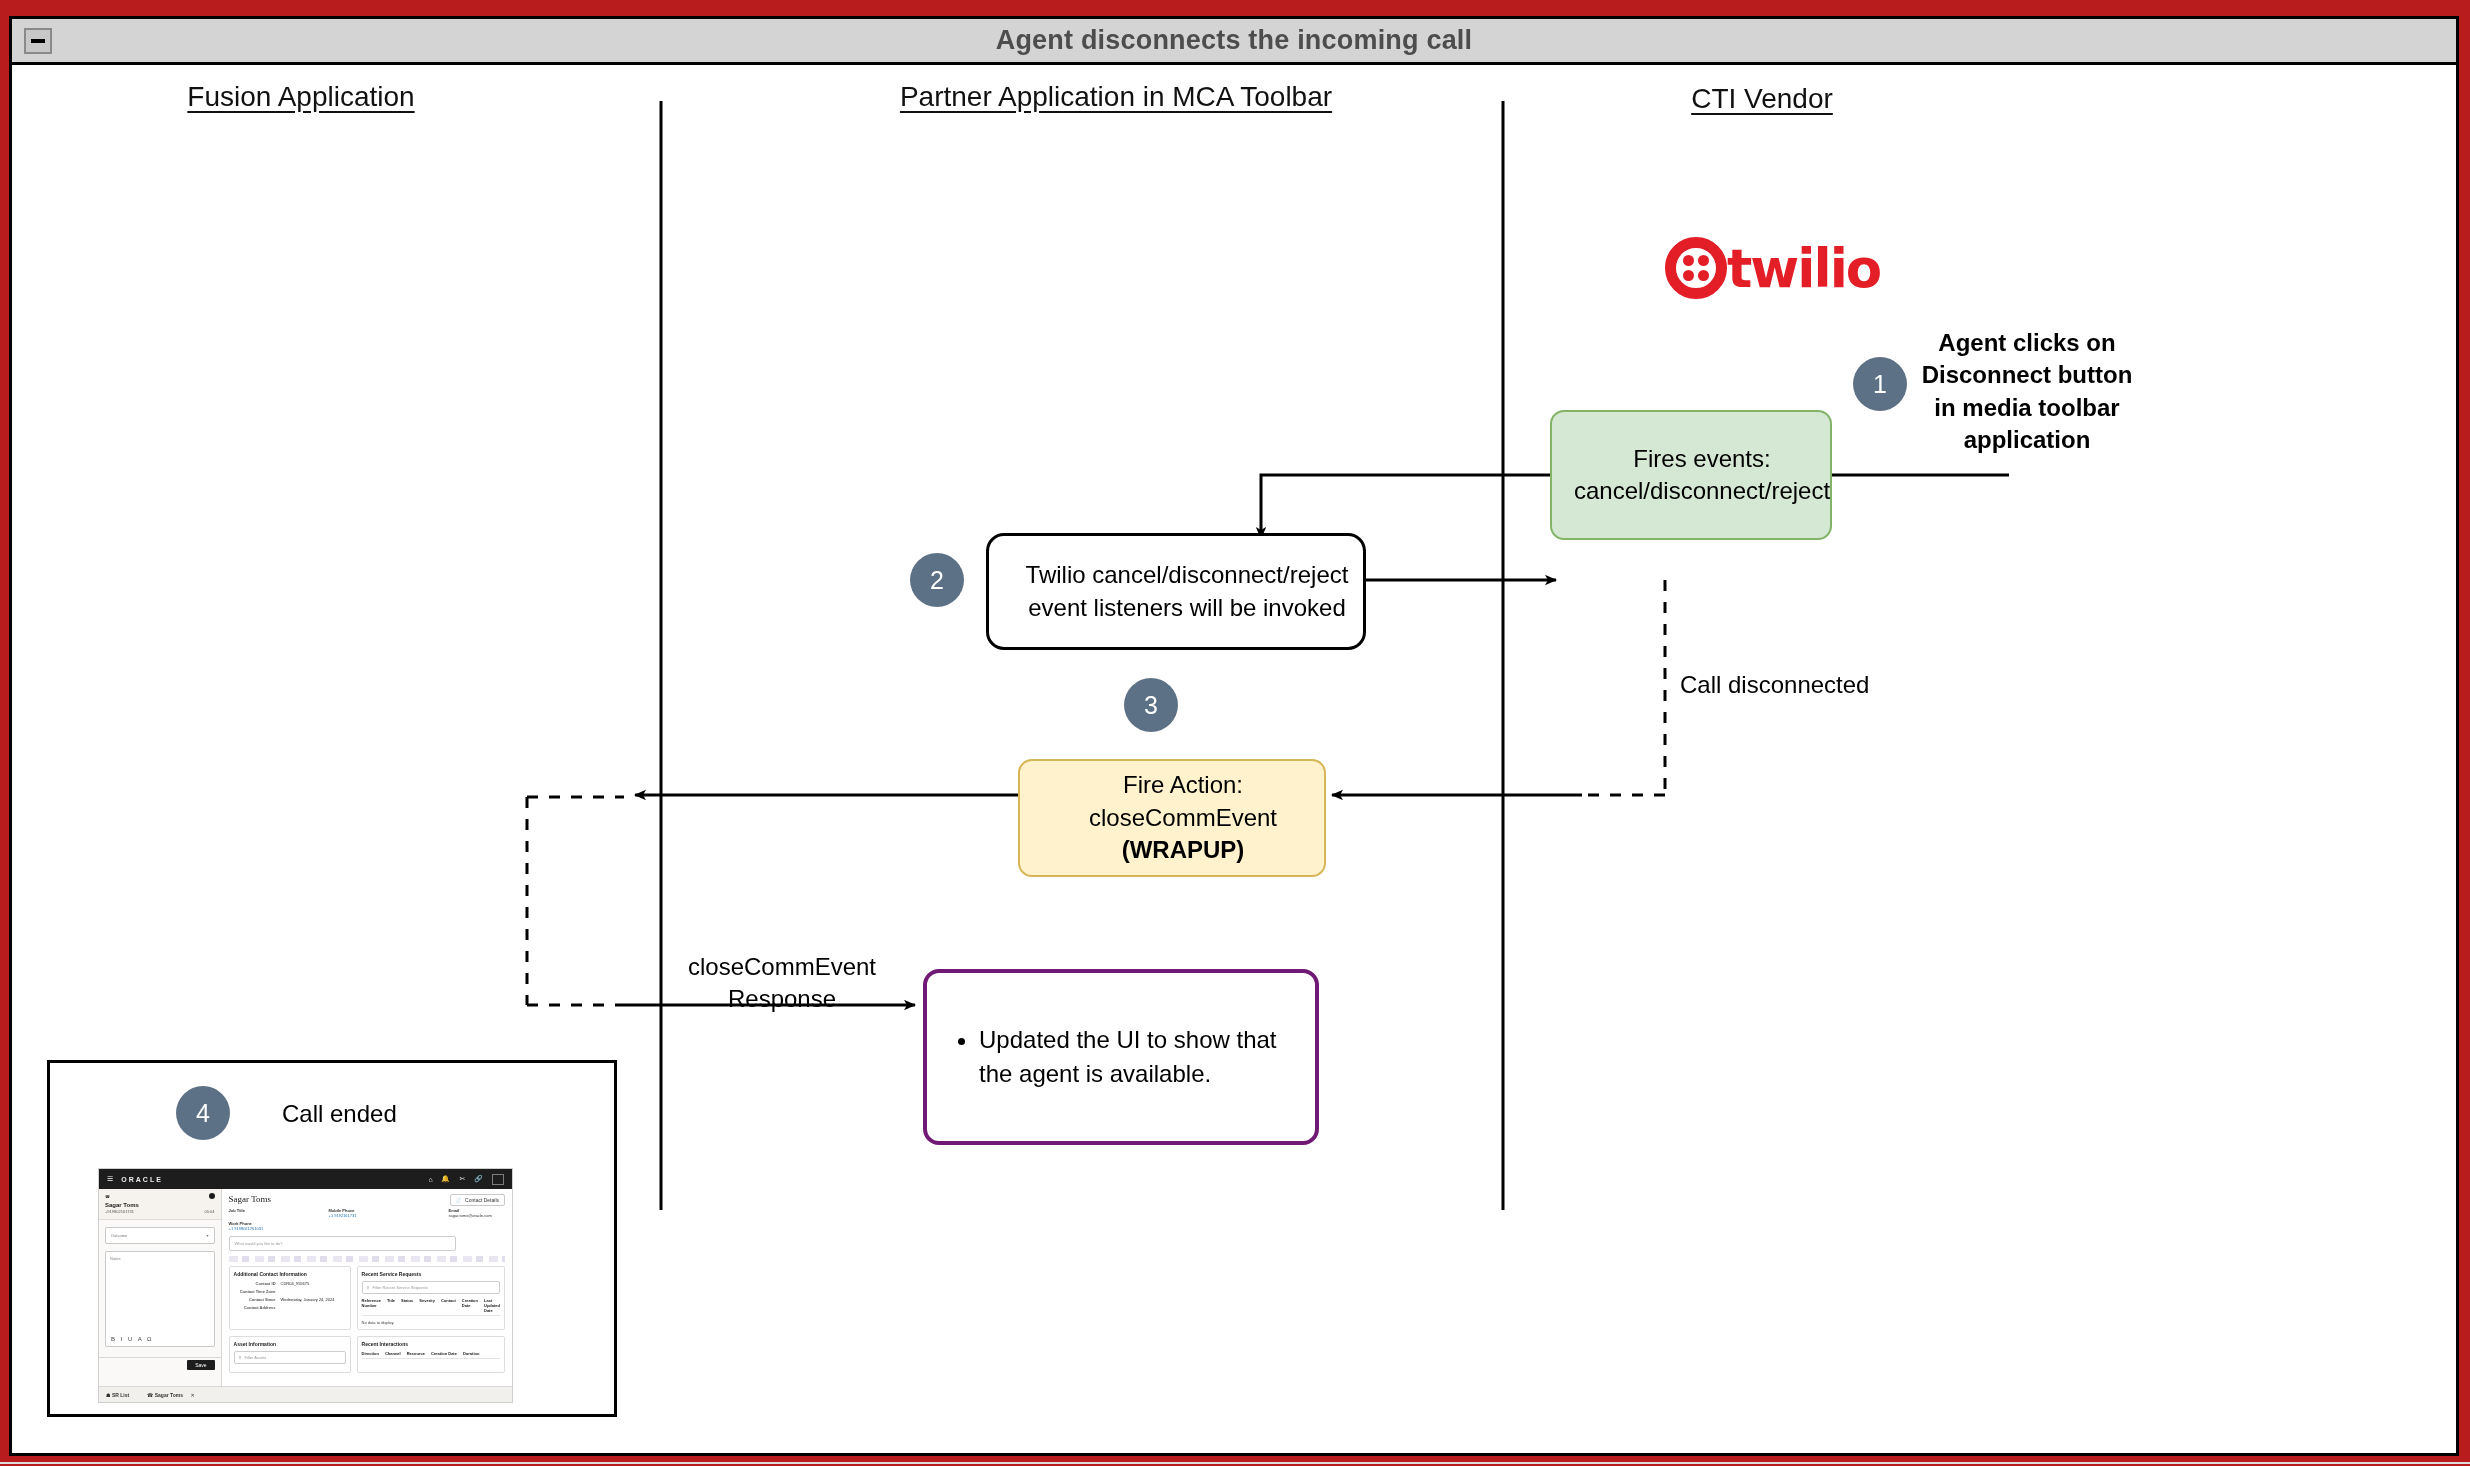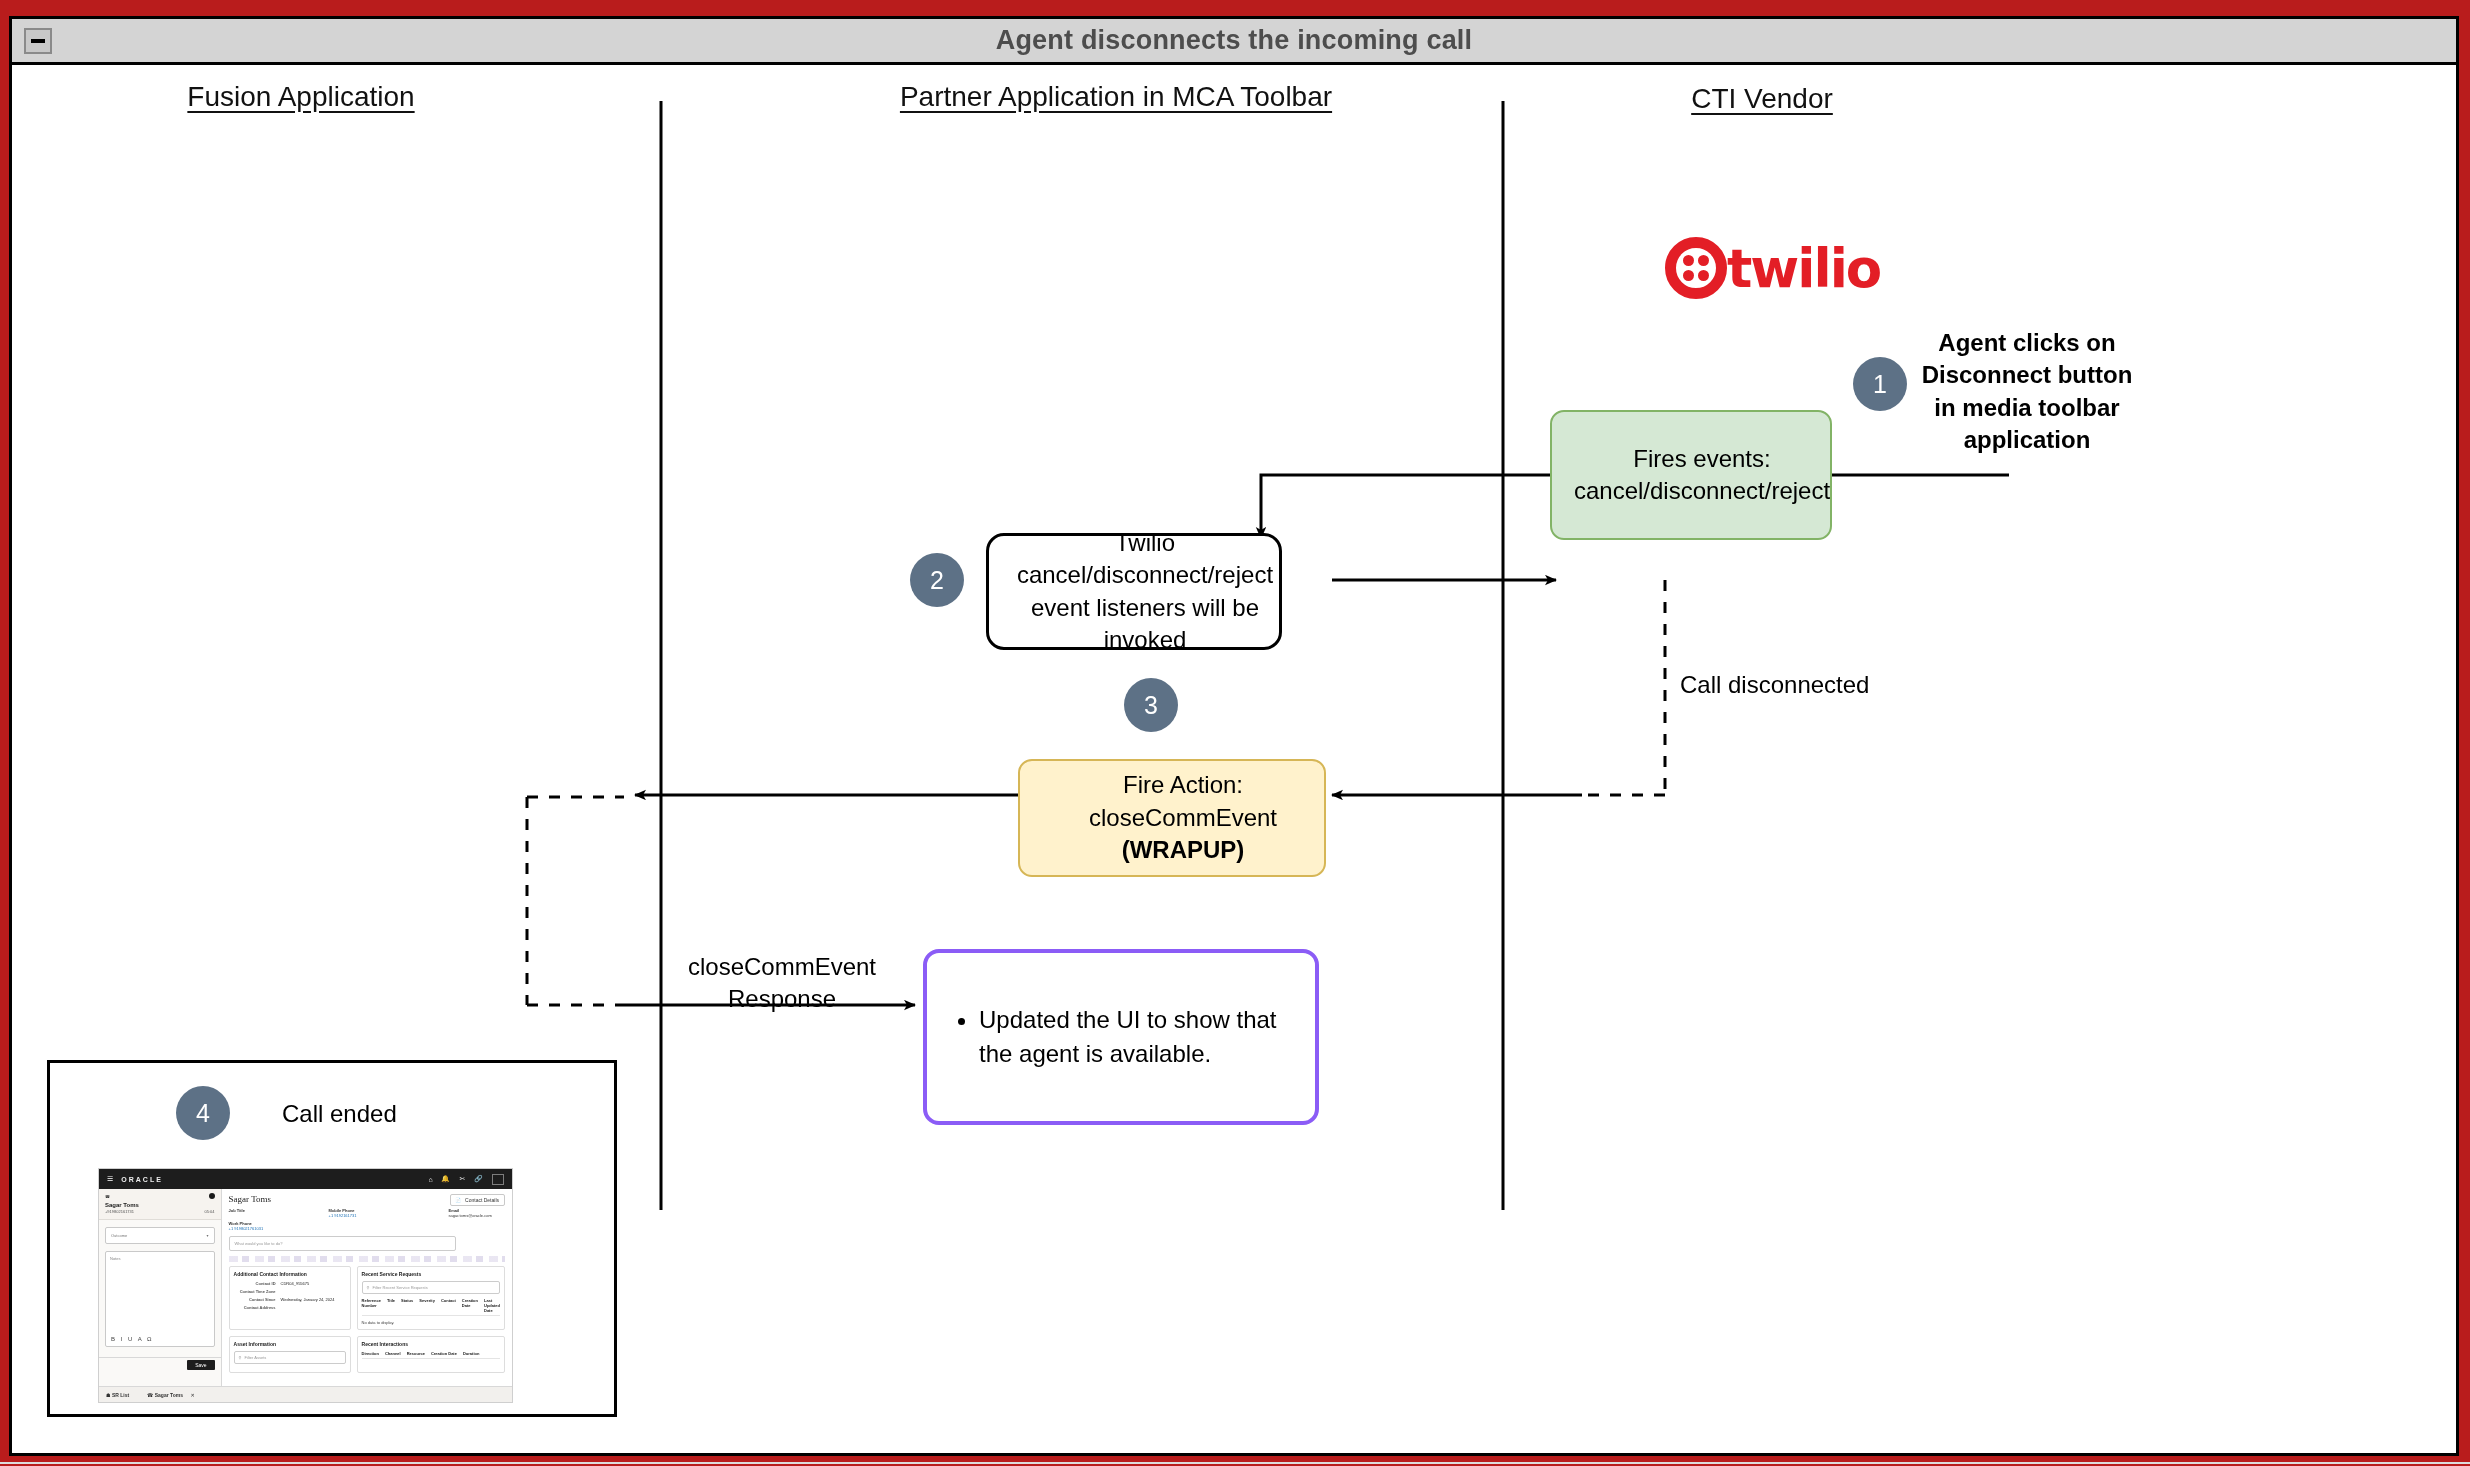--- a/index.html
+++ b/index.html
@@ -46,22 +46,23 @@
   .node-green{
     background:#d5e8d4;border:2px solid #82b366;border-radius:14px;
   }
   .node-white{
     background:#ffffff;border:3px solid #000;border-radius:18px;
   }
   .node-yellow{
     background:#fff2cc;border:2px solid #d6b656;border-radius:14px;
   }
   .node-bullet{
-    background:#ffffff;border:4px solid #8b5cf6;border-radius:16px;
+    background:#ffffff;border:4px solid #701a75;border-radius:16px;
     justify-content:flex-start;
+    margin-top:20px;
   }
   .node-bullet ul{margin:0;padding-left:30px;text-align:left;}
   .node-bullet li{line-height:1.4;}
 
   
   .badge{
     position:absolute;background:#5d7186;border-radius:50%;
     display:flex;align-items:center;justify-content:center;
     color:#ffffff;font-size:25px;
   }
@@ -232,21 +233,21 @@
 Disconnect button
 in media toolbar
 application</div>
 
       <div class="node node-green" style="left:1538px;top:345px;width:282px;height:130px;">
         <span style="white-space:pre-line;">Fires events:
 cancel/disconnect/reject</span>
       </div>
 
       <div class="badge" style="left:898px;top:488px;width:54px;height:54px;">2</div>
-      <div class="node node-white" style="left:974px;top:468px;width:296px;height:117px;">
+      <div class="node node-white" style="left:974px;top:468px;width:380px;height:117px;">
         <span style="white-space:pre-line;">Twilio cancel/disconnect/reject
 event listeners will be invoked</span>
       </div>
 
       <div class="flabel left" style="left:1668px;top:604px;">Call disconnected</div>
 
       <div class="badge" style="left:1112px;top:613px;width:54px;height:54px;">3</div>
       <div class="node node-yellow" style="left:1006px;top:694px;width:308px;height:118px;flex-direction:column;">
         <span>Fire Action:</span>
         <span>closeCommEvent</span>

